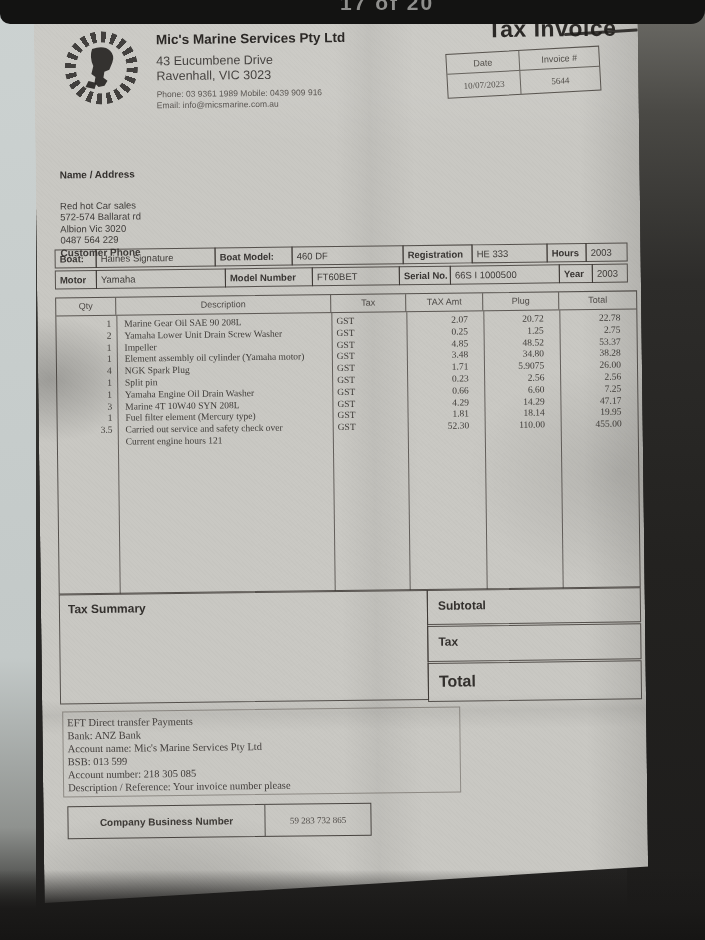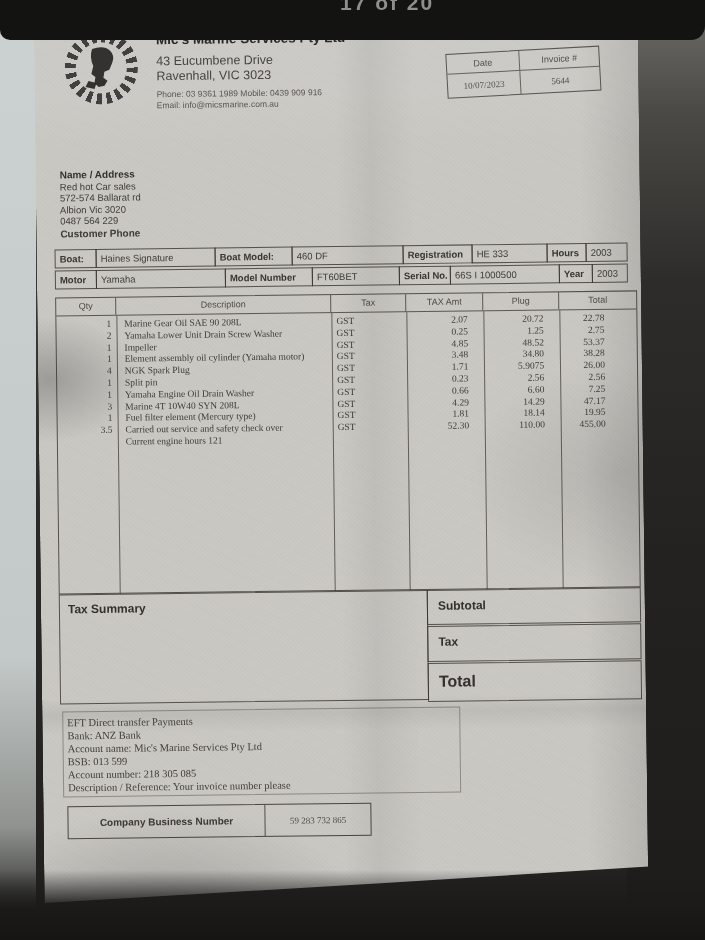--- a/index.html
+++ b/index.html
@@ -25,21 +25,21 @@
   .paper .creases{position:absolute;inset:0;pointer-events:none;
     background:
       radial-gradient(130px 90px at 12px 370px,rgba(0,0,0,0.22),transparent 70%),
       radial-gradient(220px 160px at 96% 52%,rgba(0,0,0,0.10),transparent 70%),
       linear-gradient(90deg,transparent 300px,rgba(0,0,0,0.05) 335px,transparent 380px),
       linear-gradient(180deg,rgba(255,255,255,0.05) 0 90px,transparent 140px),
       linear-gradient(180deg,transparent 690px,rgba(0,0,0,0.06) 706px,transparent 725px),
       radial-gradient(260px 140px at 20% 100%,rgba(0,0,0,0.18),transparent 75%),
       linear-gradient(270deg,rgba(0,0,0,0.10),transparent 60px);}
   
-  .top-bar{position:absolute;left:0;top:0;width:705px;height:40px;background:#131312;
+  .top-bar{position:absolute;left:0;top:0;width:705px;height:24px;background:#131312;
     border-radius:0 0 14px 10px;overflow:hidden;z-index:5;}
   .top-bar .counter{position:absolute;left:340px;top:-9px;color:#8f8f8d;
     font-size:21px;font-weight:bold;letter-spacing:2px;}
   
   .logo{position:absolute;left:30px;top:22px;width:74px;height:74px;border-radius:50%;
     background:
       radial-gradient(circle at 50% 50%,transparent 0 25px,rgba(40,38,36,0.0) 25px),
       repeating-conic-gradient(rgba(42,40,38,0.85) 0 9deg,rgba(201,200,195,0.2) 9deg 18deg);
     -webkit-mask:radial-gradient(circle,transparent 0 25px,#000 26px 36px,transparent 37px);
             mask:radial-gradient(circle,transparent 0 25px,#000 26px 36px,transparent 37px);}
@@ -55,21 +55,21 @@
   .inv-box{position:absolute;left:412px;top:46px;width:152px;transform:rotate(-2.4deg);
     border:1.4px solid rgba(60,55,50,0.8);}
   .inv-box .r{display:flex;}
   .inv-box .c{border-right:1.2px solid rgba(60,55,50,0.7);flex:0 0 72px;text-align:center;
     font-size:9px;padding:5px 0 4px;color:rgba(60,56,52,0.85);}
   .inv-box .c:last-child{border-right:none;flex:1;}
   .inv-box .r.hdr{border-bottom:1.2px solid rgba(60,55,50,0.7);}
   .inv-box .r.val .c{font-family:"Liberation Serif",serif;font-size:9px;padding:7px 0 6px;}
   
   .customer{position:absolute;left:24px;top:160px;font-size:9.5px;line-height:11.5px;}
-  .customer .lbl{font-size:10px;font-weight:bold;margin-bottom:0;color:rgba(40,37,35,0.92);}
+  .customer .lbl{font-size:10px;font-weight:bold;margin-bottom:19px;color:rgba(40,37,35,0.92);}
   .customer .phone-lbl{font-weight:bold;font-size:10px;margin-top:1px;}
   
   .vessel{position:absolute;left:18px;top:240px;width:582px;}
   .vrow{display:flex;margin-bottom:2px;}
   .vcell{border:1.2px solid rgba(55,50,46,0.8);height:19px;display:flex;align-items:center;
     padding:0 4px;font-size:9.5px;box-sizing:border-box;margin-right:-1px;white-space:nowrap;overflow:hidden;}
   .vcell.lbl{font-weight:bold;color:rgba(40,37,34,0.9);}
   
   .items{position:absolute;left:18px;top:288px;width:582px;height:297px;
     border:1.4px solid rgba(55,50,46,0.8);box-sizing:border-box;}
@@ -80,21 +80,21 @@
   .ibody{position:relative;height:278px;}
   .vline{position:absolute;top:0;bottom:0;width:0;border-left:1.2px solid rgba(55,50,46,0.7);}
   .irow{display:flex;line-height:11.8px;font-family:"Liberation Serif",serif;font-size:9.5px;
     color:rgba(48,44,41,0.9);}
   .icell{box-sizing:border-box;white-space:nowrap;overflow:hidden;}
   .icell.qty{width:60px;text-align:right;padding-right:5px;}
   .icell.desc{width:215px;padding-left:8px;}
   .icell.tax{width:75px;padding-left:6px;}
   .icell.amt{width:77px;text-align:right;padding-right:14px;}
   .icell.rate{width:76px;text-align:right;padding-right:14px;}
-  .icell.total{width:79px;text-align:right;padding-right:32px;}
+  .icell.total{width:79px;text-align:right;padding-right:16px;}
   
   .summary{position:absolute;left:18px;top:585px;width:582px;height:112px;}
   .tax-summary{position:absolute;left:0;top:0;width:369px;height:110px;
     border:1.4px solid rgba(55,50,46,0.8);box-sizing:border-box;}
   .tax-summary .t{font-size:12px;font-weight:bold;margin:7px 0 0 8px;color:rgba(38,35,33,0.92);}
   .sumbox{position:absolute;left:368px;width:214px;border:1.4px solid rgba(55,50,46,0.8);
     box-sizing:border-box;}
   .sumbox .t{font-size:12px;font-weight:bold;margin:8px 0 0 10px;color:rgba(38,35,33,0.92);}
   .sumbox.subtotal{top:0;height:35px;}
   .sumbox.taxrow{top:36px;height:36px;}

